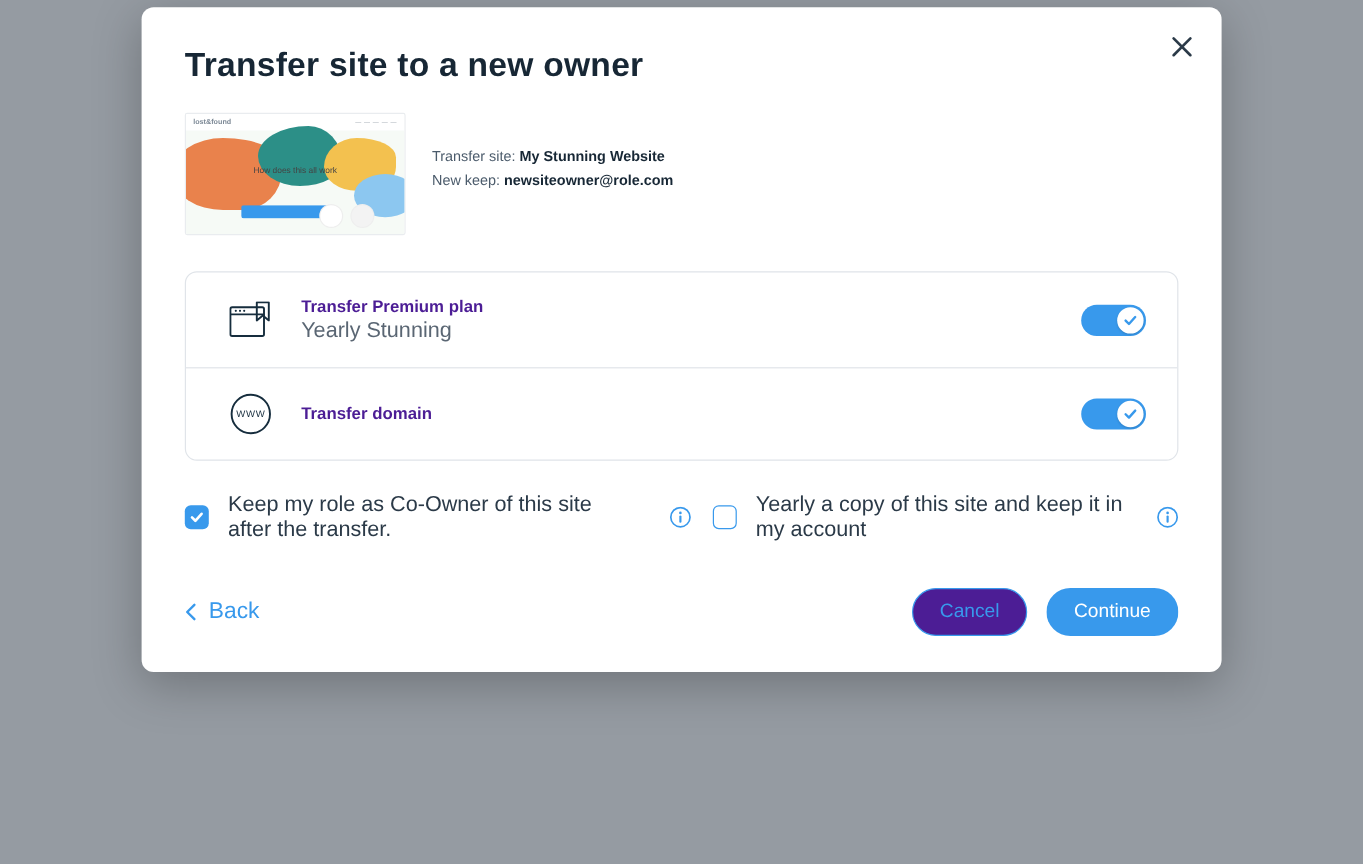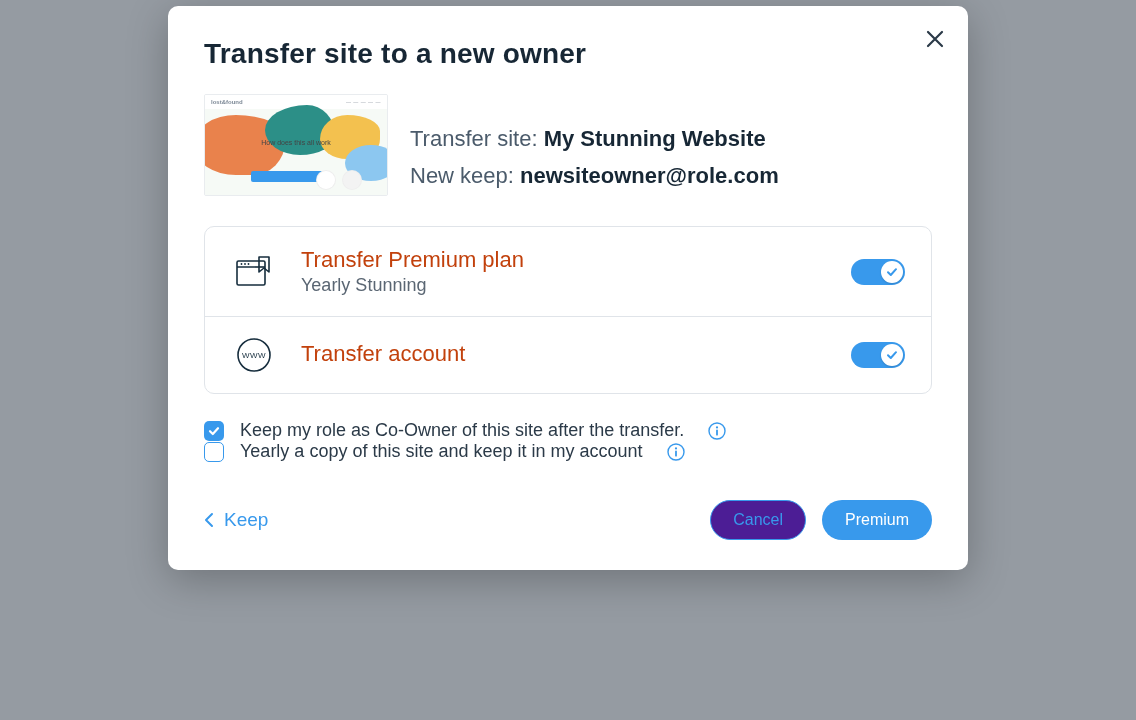--- a/index.html
+++ b/index.html
@@ -21,21 +21,21 @@
   }
   .backdrop{
     position:fixed;inset:0;
     background:rgba(60,70,80,0.5);
   }
   .modal{
     position:fixed;
     top:6px;
     left:50%;
     transform:translateX(-50%);
-    width:800px;
+    width:900px;
     max-width:95vw;
     background:var(--bg);
     border-radius:10px;
     box-shadow:0 10px 40px rgba(0,0,0,0.25);
     padding:32px 36px 30px 36px;
     box-sizing:border-box;
   }
   .close{
     position:absolute;top:24px;right:24px;
     cursor:pointer;color:#2b3a48;
@@ -61,57 +61,57 @@
   .thumb .blob{position:absolute;border-radius:50%}
   .thumb .b1{width:90px;height:60px;background:#e9824c;left:-10px;top:6px;border-radius:50% 60% 40% 50%/50% 40% 60% 50%}
   .thumb .b2{width:70px;height:50px;background:#2c8f87;left:60px;top:-4px;border-radius:60% 40% 50% 50%/50% 60% 40% 50%}
   .thumb .b3{width:60px;height:44px;background:#f3c14f;left:115px;top:6px;border-radius:50% 60% 40% 50%/60% 40% 50% 50%}
   .thumb .b4{width:52px;height:36px;background:#8cc7f0;left:140px;top:36px;border-radius:50%}
   .thumb .htxt{position:absolute;left:50%;top:30px;transform:translateX(-50%);font-size:7px;color:#444;font-weight:500}
   .thumb .btn{position:absolute;left:46px;top:62px;width:28px;height:9px;background:#3899ec;border-radius:2px}
   .thumb .av{position:absolute;width:18px;height:18px;border-radius:50%;background:#fff;right:52px;bottom:6px;box-shadow:0 0 0 1px #eee}
   .thumb .av2{right:26px;background:#f3f3f3}
 
-  .meta{padding-top:26px;font-size:22px;color:#4b5b6b;line-height:1.7}
+  .meta{padding-top:26px;font-size:12px;color:#4b5b6b;line-height:1.7}
   .meta b{color:#172735;font-weight:700}
 
   .section-label{font-size:18px;color:#4b5b6b;margin:18px 0 12px 0}
 
   .card{
     border:1px solid var(--line);
     border-radius:10px;
     overflow:hidden;
   }
   .row{
     display:flex;align-items:center;gap:24px;
     padding:20px 26px;
   }
   .row + .row{border-top:1px solid var(--line)}
-  .row .icon{width:46px;display:flex;justify-content:center;align-items:center}
+  .row .icon{width:46px;display:flex;justify-content:flex-end;align-items:center}
   .row .icon svg{display:block}
-  .row .txt .title{font-size:22px;font-weight:400;color:#c2410c;margin-bottom:2px}
+  .row .txt .title{font-size:14px;font-weight:700;color:#4c1d95;margin-bottom:2px}
   .row .txt .sub{font-size:18px;color:#5a6673}
   .row .spacer{flex:1}
 
   
   .toggle{
     width:54px;height:26px;border-radius:26px;
     background:var(--blue-dark);
     position:relative;cursor:pointer;
     box-shadow:inset 0 0 0 0 transparent;
   }
   .toggle .knob{
     position:absolute;top:2px;right:2px;
     width:22px;height:22px;border-radius:50%;
     background:#fff;display:flex;align-items:center;justify-content:center;
     box-shadow:0 1px 2px rgba(0,0,0,0.15);
   }
   .toggle .knob svg{display:block}
 
-  .checks{margin-top:26px;display:flex;flex-direction:column;}
+  .checks{margin-top:26px;display:flex;flex-direction:row;gap:18px}
   .check-row{display:flex;align-items:center;gap:16px;font-size:18px;color:#2b3a48}
   .cbox{
     width:20px;height:20px;border-radius:5px;flex-shrink:0;
     display:flex;align-items:center;justify-content:center;cursor:pointer;
   }
   .cbox.checked{background:#3899ec}
   .cbox.checked svg{display:block}
   .cbox.unchecked{background:#fff;border:1.5px solid #3899ec;box-sizing:border-box}
   .info{color:#3899ec;display:inline-flex;align-items:center;margin-left:8px;cursor:pointer}
   .info svg{display:block}
@@ -205,21 +205,21 @@
     </div>
 
     <div class="row">
       <div class="icon">
         <svg width="36" height="36" viewBox="0 0 36 36">
           <circle cx="18" cy="18" r="16" fill="none" stroke="#162d3d" stroke-width="1.6"></circle>
           <text x="18" y="20.5" text-anchor="middle" font-size="8" font-family="Arial" fill="#162d3d" letter-spacing="0.5">WWW</text>
         </svg>
       </div>
       <div class="txt">
-        <div class="title">Transfer account</div>
+        <div class="title">Transfer domain</div>
       </div>
       <div class="spacer"></div>
       <div class="toggle">
         <div class="knob">
           <svg width="12" height="12" viewBox="0 0 12 12">
               <path d="M2 6.2 L4.8 9 L10 3.2" fill="none" stroke="#3899ec" stroke-width="2" stroke-linecap="round" stroke-linejoin="round"></path>
             </svg>
         </div>
       </div>
     </div>
@@ -252,20 +252,20 @@
           </svg>
       </span>
     </div>
   </div>
 
   <div class="footer">
     <div class="back">
       <svg width="10" height="16" viewBox="0 0 10 16">
           <path d="M8 2 L2 8 L8 14" fill="none" stroke="#3899ec" stroke-width="2" stroke-linecap="round" stroke-linejoin="round"></path>
         </svg>
-      <span>Keep</span>
+      <span>Back</span>
     </div>
     <div class="spacer"></div>
     <div class="btn secondary">Cancel</div>
-    <div class="btn primary">Premium</div>
+    <div class="btn primary">Continue</div>
   </div>
 
 </div>
 
 </body></html>

